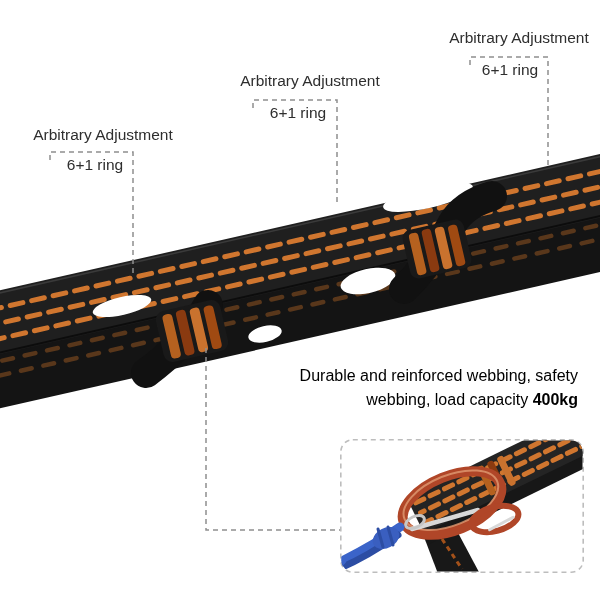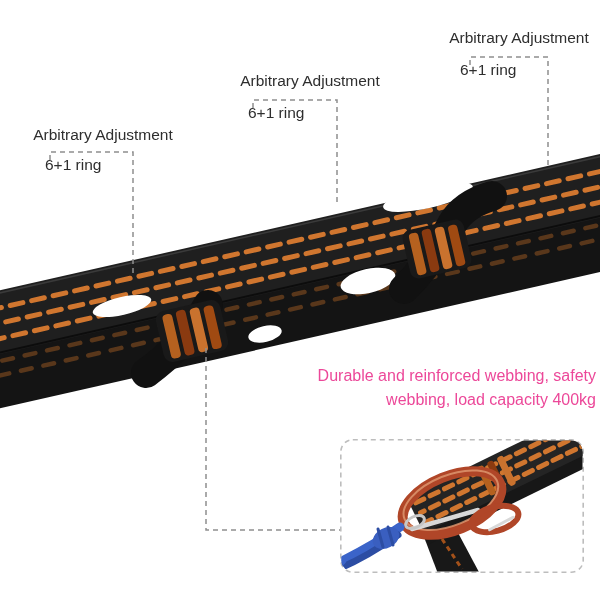--- a/index.html
+++ b/index.html
@@ -3,27 +3,27 @@
 <meta charset="utf-8">
 <style>
   html,body{margin:0;padding:0;background:#fff;}
   .canvas{
     position:relative;width:600px;height:600px;background:var(--bg-white,#fff);
     font-family:"Liberation Sans","DejaVu Sans",sans-serif;overflow:hidden;
   }
   .scene{position:absolute;left:0;top:0;}
   .callout{position:absolute;text-align:center;color:var(--text-dark,#2e2e2e);}
   .callout .title{font-size:15.5px;line-height:17px;white-space:nowrap;}
-  .callout-sub{position:absolute;text-align:left;color:var(--text-dark,#2e2e2e);
+  .callout-sub{position:absolute;text-align:center;color:var(--text-dark,#2e2e2e);
     font-size:15.5px;line-height:17px;white-space:nowrap;}
   .caption{
-    position:absolute;left:306px;top:364px;width:290px;text-align:right;
-    color:#ec4899;font-size:16px;line-height:24px;
+    position:absolute;left:288px;top:364px;width:290px;text-align:right;
+    color:#000000;font-size:16px;line-height:24px;
   }
-  .caption b{font-weight:normal;}
+  .caption b{font-weight:bold;}
   
   .band-main{fill:var(--webbing-dark,#1f1f1f);}
   .band-under{fill:var(--webbing-under,#141414);}
   .stitch{stroke:var(--stitch-orange,#d0762f);stroke-width:5;stroke-linecap:round;fill:none;}
   .stitch-dim{stroke:var(--stitch-dim,#9e5a22);stroke-width:4.5;stroke-linecap:round;fill:none;opacity:.5;}
   .eye{fill:var(--bg-white,#fff);}
   .fold{stroke:#111;stroke-width:30;fill:none;stroke-linecap:round;}
   .bt-back{fill:#191919;}
   .bt1{fill:var(--bartack-1,#b5611f);} .bt2{fill:var(--bartack-2,#8a3a10);}
   .bt3{fill:var(--bartack-3,#c9722e);} .bt4{fill:var(--bartack-4,#a04a12);}

